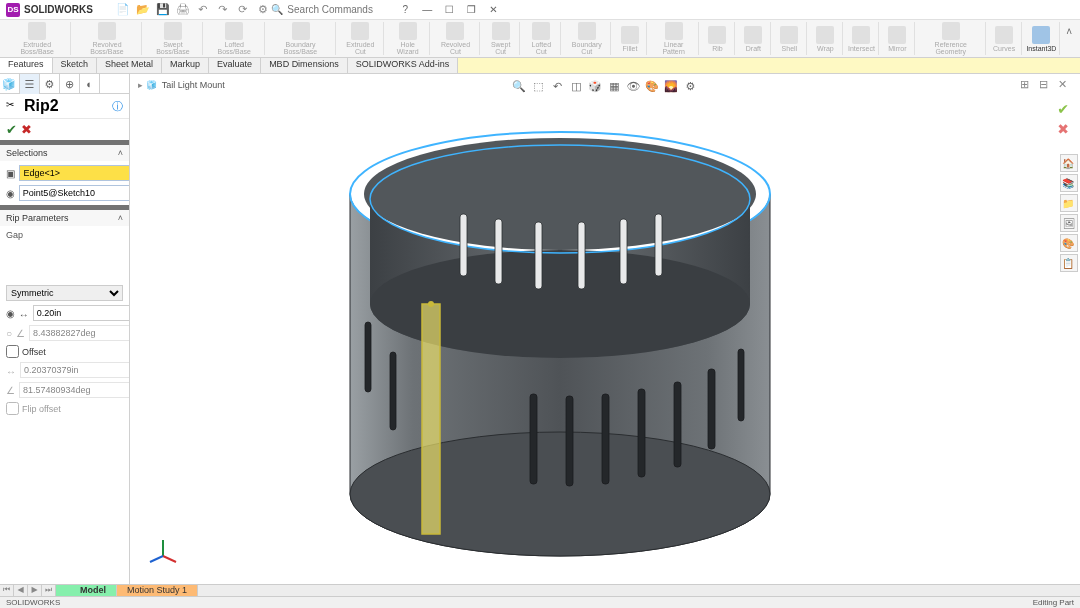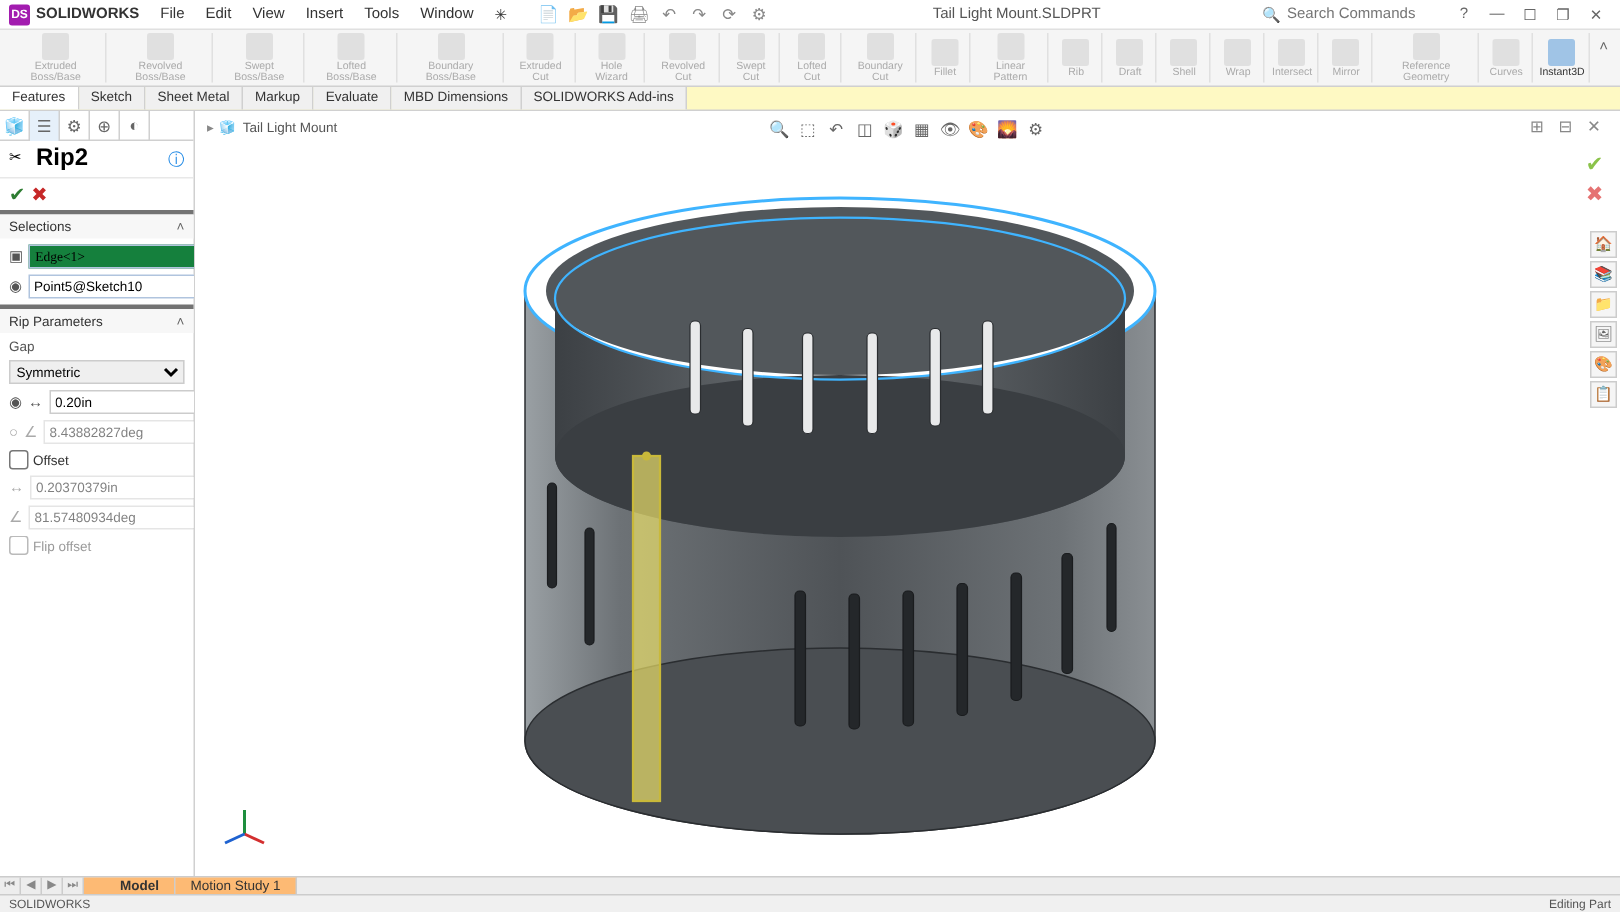--- a/index.html
+++ b/index.html
@@ -45,29 +45,29 @@
 
 .pm { flex:1; overflow-y:auto; }
 .pm-header { display:flex; align-items:center; gap:4px; padding:3px 6px; border-bottom:1px solid #e8e8e8; }
 .pm-header .pm-icon { width:14px; height:14px; }
 .pm-header .pm-title { font-size:16px; font-weight:600; flex:1; }
 .pm-header .pm-help { color:#1e88e5; font-size:11px; }
 .pm-okcancel { display:flex; gap:4px; padding:3px 6px; }
 .pm-okcancel .ok { color:#2e7d32; font-size:13px; }
 .pm-okcancel .cancel { color:#c62828; font-size:13px; }
 
-.pm-section { border-top:3px solid #737373; }
+.pm-section { border-top:5px solid #737373; }
 .pm-section-hd { display:flex; align-items:center; justify-content:space-between; padding:3px 6px; font-size:9px; color:#333; background:#f7f7f7; }
 .pm-section-hd .chev { font-size:9px; color:#666; }
 .pm-section-body { padding:4px 6px; display:flex; flex-direction:column; gap:4px; }
 .pm-row { display:flex; align-items:center; gap:4px; }
 .pm-row .ri { width:14px; height:14px; display:flex; align-items:center; justify-content:center; font-size:10px; color:#555; }
 .pm-row input[type=text] { flex:1; font-size:9px; padding:1px 3px; border:1px solid #b0c4de; height:16px; }
-.pm-row input.highlight { background:#15803d;font-family:Liberation Serif, serif; }
-.pm-row select { flex:1; font-size:9px; height:16px; border:1px solid #ccc; }
+.pm-row input.highlight { background:#fde047; }
+.pm-row select { flex:1; font-size:9px; height:16px; border:1px solid #ccc;margin-top:41px; }
 .pm-row .spinbox { flex:1; display:flex;justify-content:flex-end; }
 .pm-row .spinbox input { flex:1; font-size:9px; border:1px solid #ccc; height:16px; padding:1px 3px; }
 .pm-row label.cb { font-size:9px; color:#333; display:flex; align-items:center; gap:3px; }
 .pm-row.disabled { opacity:0.5; }
 
 
 .viewport { flex:1; position:relative; background:#fff; overflow:hidden; }
 .breadcrumb { position:absolute; top:6px; left:8px; font-size:9px; color:#555; display:flex; align-items:center; gap:4px; }
 .breadcrumb .bc-icon { color:#888; }
 .hud-toolbar { position:absolute; top:4px; left:50%; transform:translateX(-50%); display:flex; gap:3px; }
@@ -87,52 +87,42 @@
 .cyl-svg { width:100%; height:100%; }
 
 .triad { position:absolute; bottom:20px; left:18px; width:30px; height:30px; }
 .triad svg { width:100%; height:100%; }
 
 
 .bottom-tabs { position:absolute; bottom:10px; left:0; height:14px; display:flex; background:#ededed; border-top:1px solid #ccc; width:100%; }
 .bottom-tabs .bt-arrows { display:flex; }
 .bottom-tabs .bt-arrows span { width:14px; text-align:center; font-size:8px; color:#888; border-right:1px solid #ccc; }
 .bottom-tabs .bt { padding:0 10px; font-size:9px; border-right:1px solid #ccc; color:#333; background:#fdba74; }
-.bottom-tabs .bt.active { background:#fdba74; font-weight:600;padding-left:24px; }
+.bottom-tabs .bt.active { background:#86efac; font-weight:600;padding-left:24px; }
 
 
 .statusbar { position:absolute; bottom:0; left:0; right:0; height:12px; background:#f0f0f0; border-top:1px solid #ccc; display:flex; align-items:center; font-size:8px; color:#555; padding:0 6px; }
 .statusbar .sb-right { margin-left:auto; display:flex; gap:10px; }
 </style>
 </head>
 <body>
 
 <div class="titlebar">
   <div class="logo">DS</div>
   <div class="brand">SOLIDWORKS</div>
-  <div class="menus">
-    <span>File</span>
-    <span>Edit</span>
-    <span>View</span>
-    <span>Insert</span>
-    <span>Tools</span>
-    <span>Window</span>
-    <span>✳</span>
-  </div>
   <div class="center-icons">
     <div class="ico">📄</div>
     <div class="ico">📂</div>
     <div class="ico">💾</div>
     <div class="ico">🖨</div>
     <div class="ico">↶</div>
     <div class="ico">↷</div>
     <div class="ico">⟳</div>
     <div class="ico">⚙</div>
   </div>
-  <div class="doc-title">Tail Light Mount.SLDPRT</div>
   <div class="search">
     <span>🔍</span>
     <input placeholder="Search Commands" style="">
   </div>
   <div class="win-btns">
     <div class="wb">?</div>
     <div class="wb">—</div>
     <div class="wb">☐</div>
     <div class="wb">❐</div>
     <div class="wb">✕</div>

